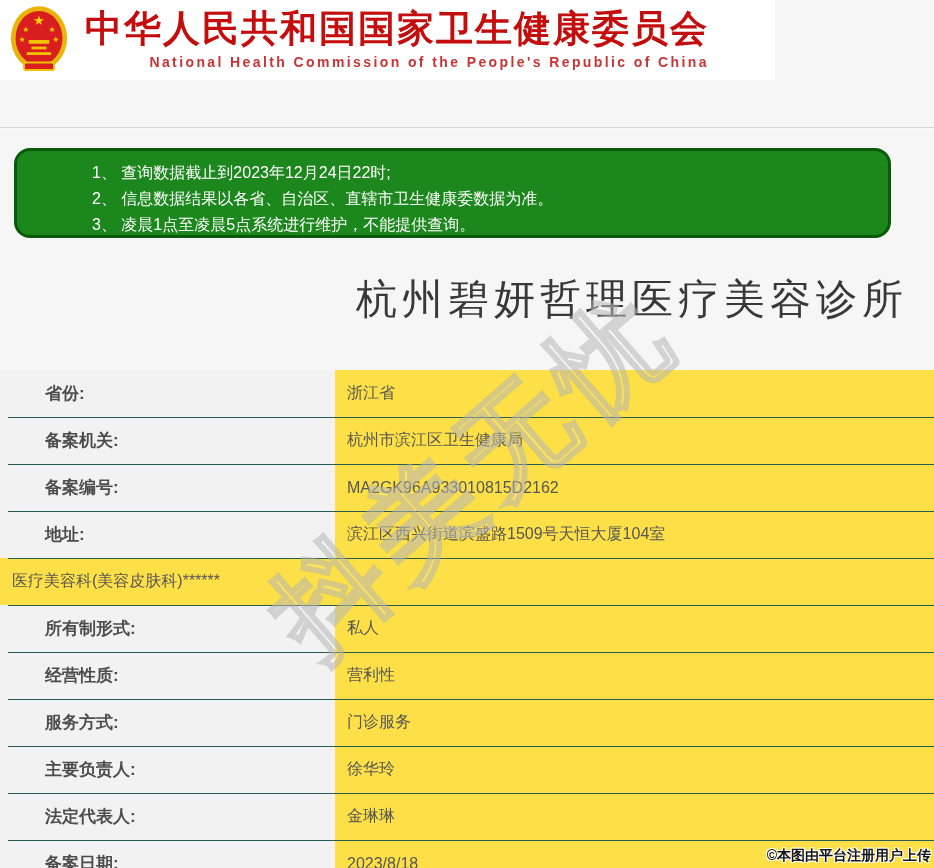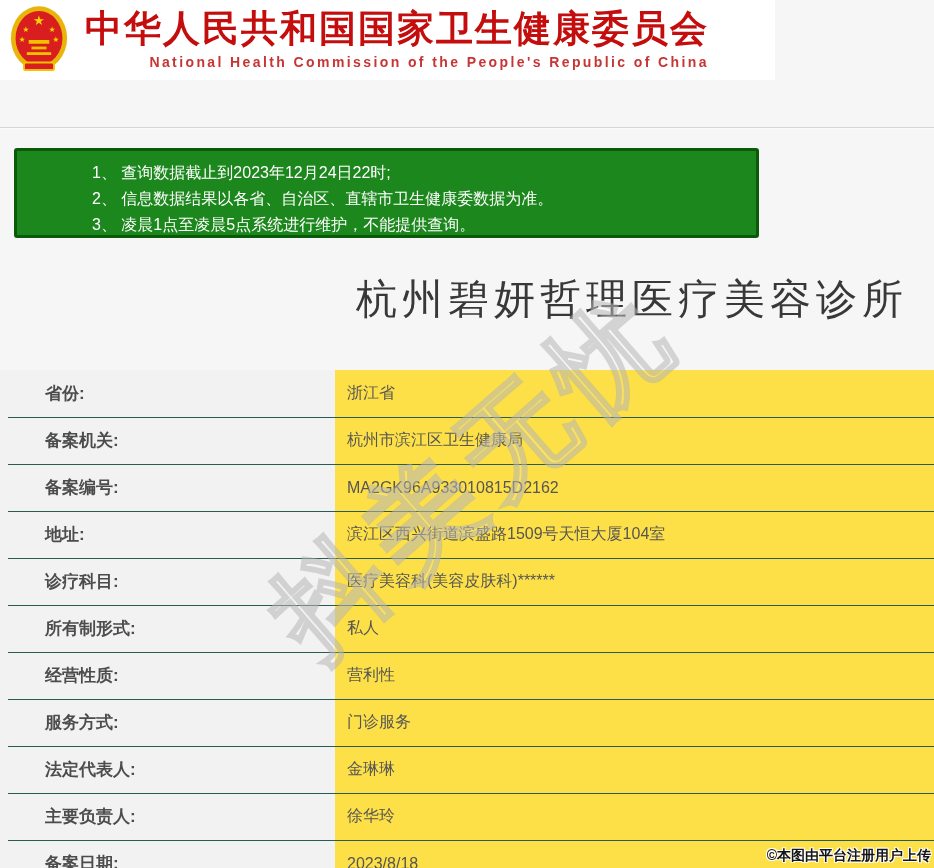--- a/index.html
+++ b/index.html
@@ -20,24 +20,24 @@
   }
   .header-en{
     font-size:14px;font-weight:bold;color:var(--brand-red-light,#c73535);
     letter-spacing:2.4px;margin-top:5px;white-space:nowrap;text-align:right;
   }
   .top-divider{
     position:absolute;left:0;top:127px;width:934px;height:1px;background:#d6d6d6;
     border-bottom:1px solid #fbfbfb;
   }
   .notice{
-    position:absolute;left:14px;top:148px;width:745px;height:90px;box-sizing:border-box;
+    position:absolute;left:14px;top:148px;width:877px;height:90px;box-sizing:border-box;
     background:var(--notice-green,#1c871c);
     border:3px solid var(--notice-border-green,#0a5a0a);
-    border-radius:3px;color:#ffffff;
+    border-radius:16px;color:#ffffff;
     padding:9px 10px 0 75px;
   }
   .notice-item{font-size:16px;line-height:26px;white-space:nowrap;}
   .clinic-title{
     position:absolute;top:272px;right:26px;margin:0;
     font-size:41px;font-weight:400;color:#383838;letter-spacing:5px;white-space:nowrap;
   }
   .details{position:absolute;left:0;top:370px;width:934px;}
   .row{position:relative;height:47px;display:flex;}
   .row + .row::before{
@@ -118,42 +118,41 @@
     </div>
       <div class="row">
       <div class="cell-label">备案编号:</div>
       <div class="cell-value">MA2GK96A933010815D2162</div>
     </div>
       <div class="row">
       <div class="cell-label">地址:</div>
       <div class="cell-value">滨江区西兴街道滨盛路1509号天恒大厦104室</div>
     </div>
       <div class="row">
-      <div class="cell-label">诊疗科目:</div>
       <div class="cell-value">医疗美容科(美容皮肤科)******</div>
     </div>
       <div class="row">
       <div class="cell-label">所有制形式:</div>
       <div class="cell-value">私人</div>
     </div>
       <div class="row">
       <div class="cell-label">经营性质:</div>
       <div class="cell-value">营利性</div>
     </div>
       <div class="row">
       <div class="cell-label">服务方式:</div>
       <div class="cell-value">门诊服务</div>
     </div>
       <div class="row">
+      <div class="cell-label">主要负责人:</div>
+      <div class="cell-value">徐华玲</div>
+    </div>
+      <div class="row">
       <div class="cell-label">法定代表人:</div>
       <div class="cell-value">金琳琳</div>
-    </div>
-      <div class="row">
-      <div class="cell-label">主要负责人:</div>
-      <div class="cell-value">徐华玲</div>
     </div>
       <div class="row">
       <div class="cell-label">备案日期:</div>
       <div class="cell-value">2023/8/18</div>
     </div>
     </div>
 
   <div class="watermark">抖美无忧</div>
 
   <div class="attribution">©本图由平台注册用户上传</div>

